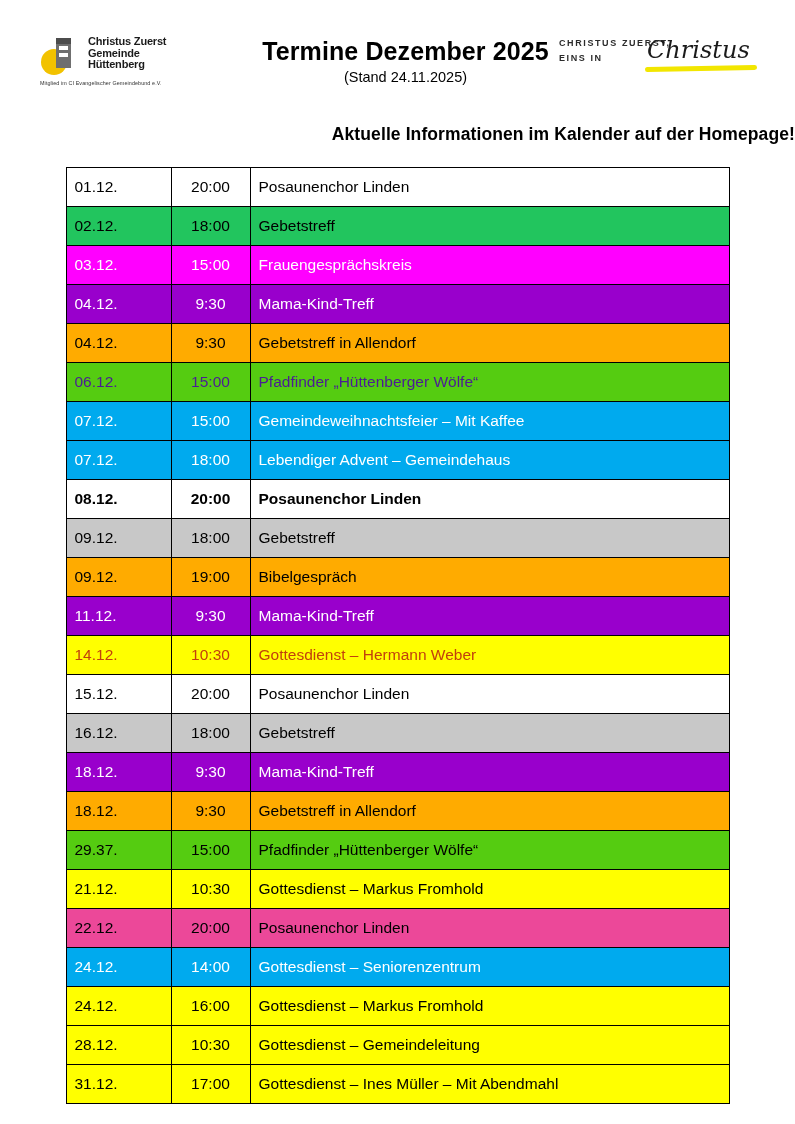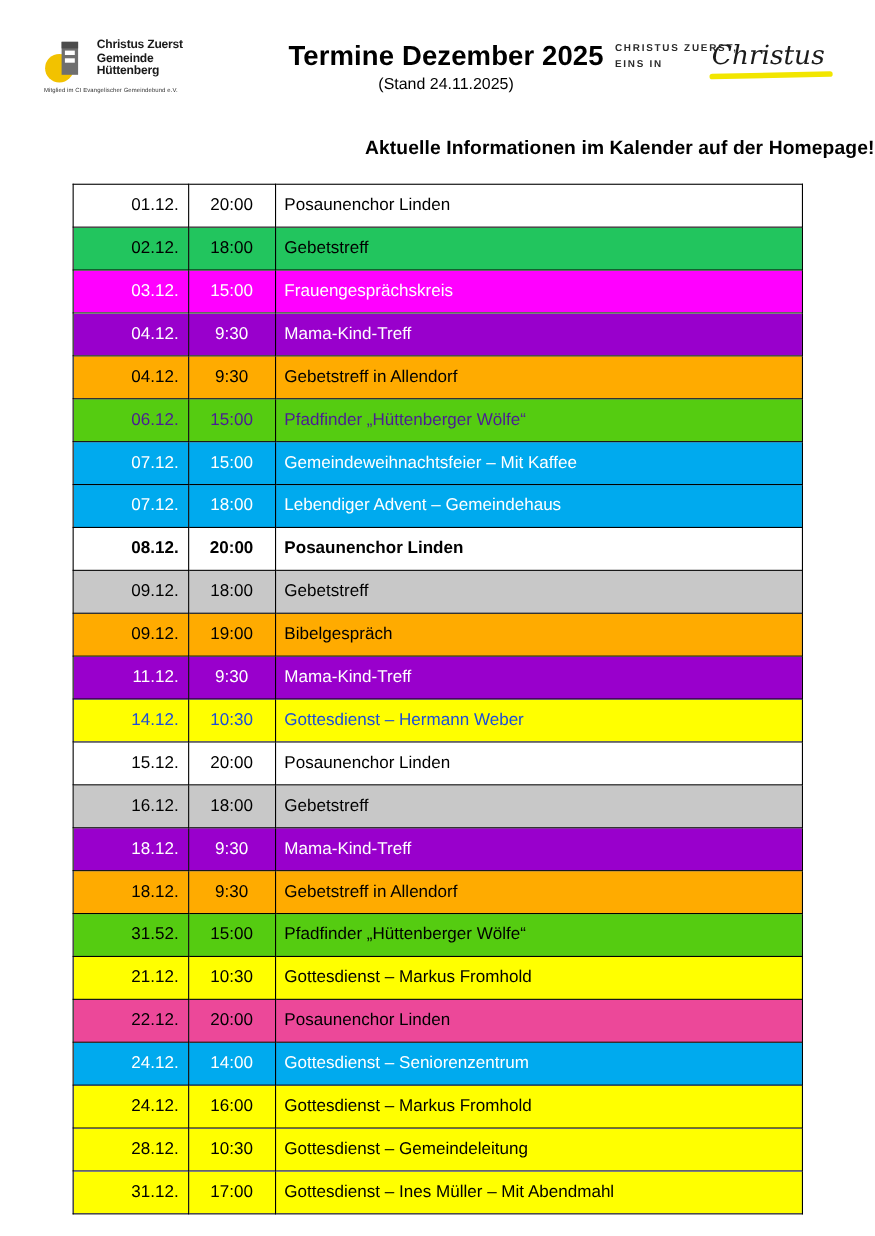--- a/index.html
+++ b/index.html
@@ -166,21 +166,21 @@
     border: 1px solid #000000;
     height: 38px;
     font-size: 15.5px;
     padding: 0 8px;
     vertical-align: middle;
     white-space: nowrap;
     overflow: hidden;
   }
   td.c-date {
     width: 88px;
-    text-align: right;
+    text-align: left;
   }
   td.c-time {
     width: 62px;
     text-align: center;
   }
   td.c-event {
     text-align: left;
     padding-left: 11px;
   }
 </style>
@@ -279,21 +279,21 @@
           <tr style="background: rgb(255, 171, 0); color: rgb(0, 0, 0);">
             <td class="c-date">09.12.</td>
             <td class="c-time">19:00</td>
             <td class="c-event">Bibelgespräch</td>
           </tr>
           <tr style="background: rgb(153, 0, 204); color: rgb(255, 255, 255);">
             <td class="c-date">11.12.</td>
             <td class="c-time">9:30</td>
             <td class="c-event">Mama-Kind-Treff</td>
           </tr>
-          <tr style="background: rgb(255, 255, 0); color: #1d4ed8; margin-top: 36px;">
+          <tr style="background: rgb(255, 255, 0); color: #c2410c; margin-top: 36px;">
             <td class="c-date">14.12.</td>
             <td class="c-time">10:30</td>
             <td class="c-event">Gottesdienst – Hermann Weber</td>
           </tr>
           <tr style="background: rgb(255, 255, 255); color: rgb(0, 0, 0);">
             <td class="c-date">15.12.</td>
             <td class="c-time">20:00</td>
             <td class="c-event">Posaunenchor Linden</td>
           </tr>
           <tr style="background: rgb(200, 200, 200); color: rgb(0, 0, 0);">
@@ -305,21 +305,21 @@
             <td class="c-date">18.12.</td>
             <td class="c-time">9:30</td>
             <td class="c-event">Mama-Kind-Treff</td>
           </tr>
           <tr style="background: rgb(255, 171, 0); color: rgb(0, 0, 0);">
             <td class="c-date">18.12.</td>
             <td class="c-time">9:30</td>
             <td class="c-event">Gebetstreff in Allendorf</td>
           </tr>
           <tr style="background: rgb(85, 204, 17); color: rgb(0, 0, 0);">
-            <td class="c-date">31.52.</td>
+            <td class="c-date">29.37.</td>
             <td class="c-time">15:00</td>
             <td class="c-event">Pfadfinder „Hüttenberger Wölfe“</td>
           </tr>
           <tr style="background: rgb(255, 255, 0); color: rgb(0, 0, 0);">
             <td class="c-date">21.12.</td>
             <td class="c-time">10:30</td>
             <td class="c-event">Gottesdienst – Markus Fromhold</td>
           </tr>
           <tr style="background: #ec4899; color: rgb(0, 0, 0);">
             <td class="c-date">22.12.</td>

